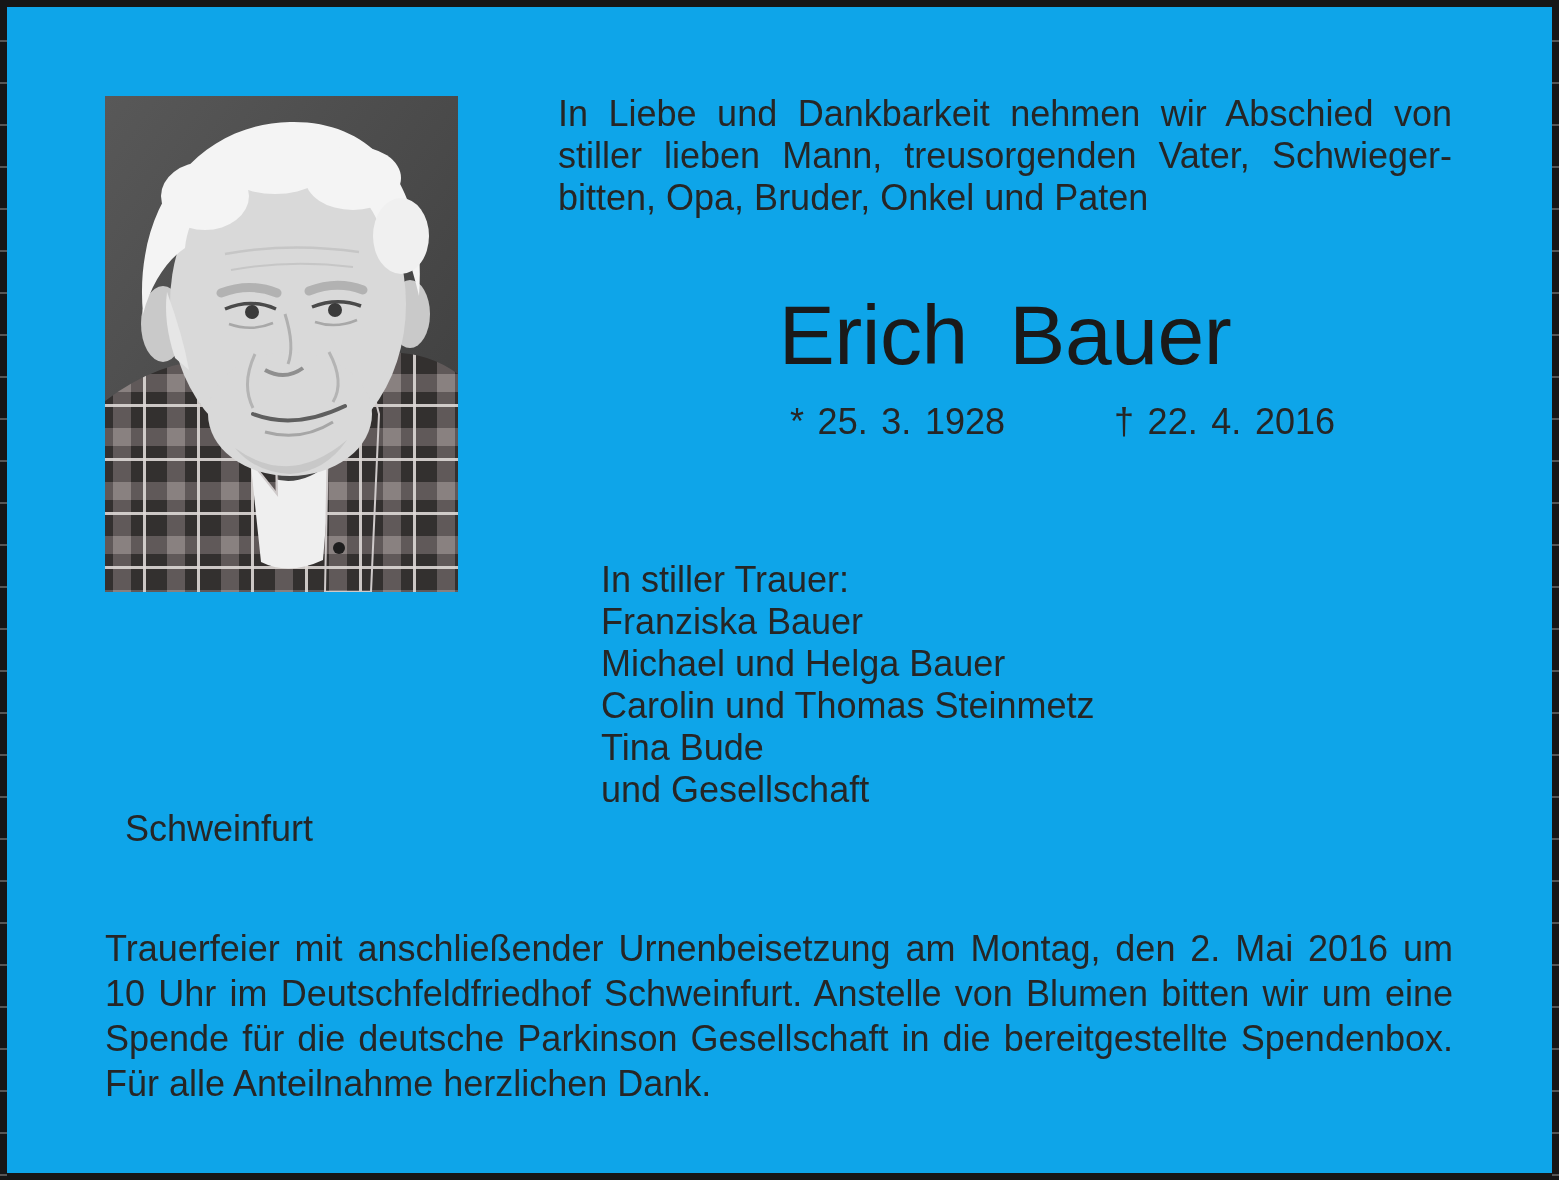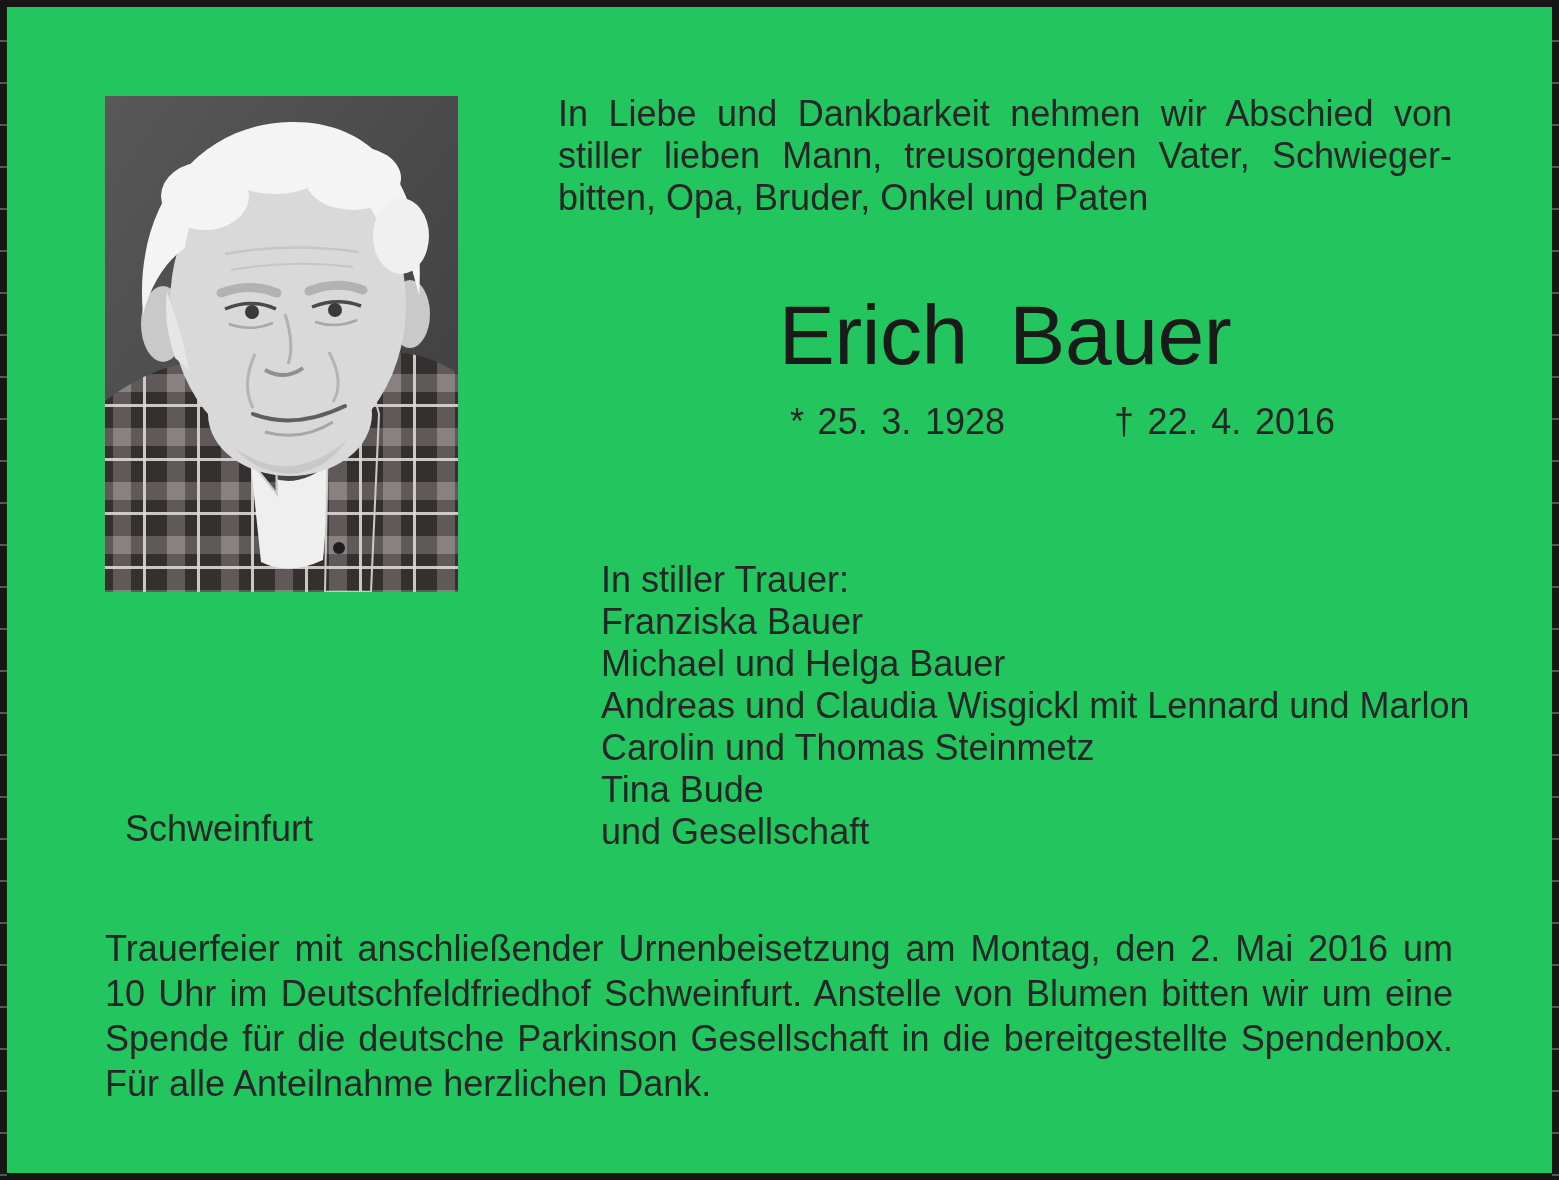--- a/index.html
+++ b/index.html
@@ -1,19 +1,19 @@
 <!DOCTYPE html>
 <html><head>
 <meta charset="utf-8">
 <style>
   html, body { margin:0; padding:0; background:#888; }
   .page {
     position: relative;
     width: 1559px; height: 1180px;
-    background: #22c55e;
+    background: #0ea5e9;
     overflow: hidden;
     font-family: "Liberation Sans", "DejaVu Sans", sans-serif;
     color: #262626;
   }
   
   .bar { position:absolute; background:#161616; }
   .bar-top    { left:0; top:0; width:1559px; height:7px; }
   .bar-bottom { left:0; top:1173px; width:1559px; height:7px; }
   .bar-left, .bar-right {
     top:0; width:7px; height:1180px;
@@ -142,21 +142,20 @@
 
   <div class="txt dates">
     <span class="birth">* 25. 3. 1928</span>
     <span class="death">† 22. 4. 2016</span>
   </div>
 
   <div class="txt mourners">
     <div>In stiller Trauer:</div>
     <div>Franziska Bauer</div>
     <div>Michael und Helga Bauer</div>
-    <div>Andreas und Claudia Wisgickl mit Lennard und Marlon</div>
     <div>Carolin und Thomas Steinmetz</div>
     <div>Tina Bude</div>
     <div>und Gesellschaft</div>
   </div>
 
   <div class="txt city">Schweinfurt</div>
 
   <div class="txt funeral">
     <div class="just">Trauerfeier mit anschließender Urnenbeisetzung am Montag, den 2. Mai 2016 um</div>
     <div class="just">10 Uhr im Deutschfeldfriedhof Schweinfurt. Anstelle von Blumen bitten wir um eine</div>

